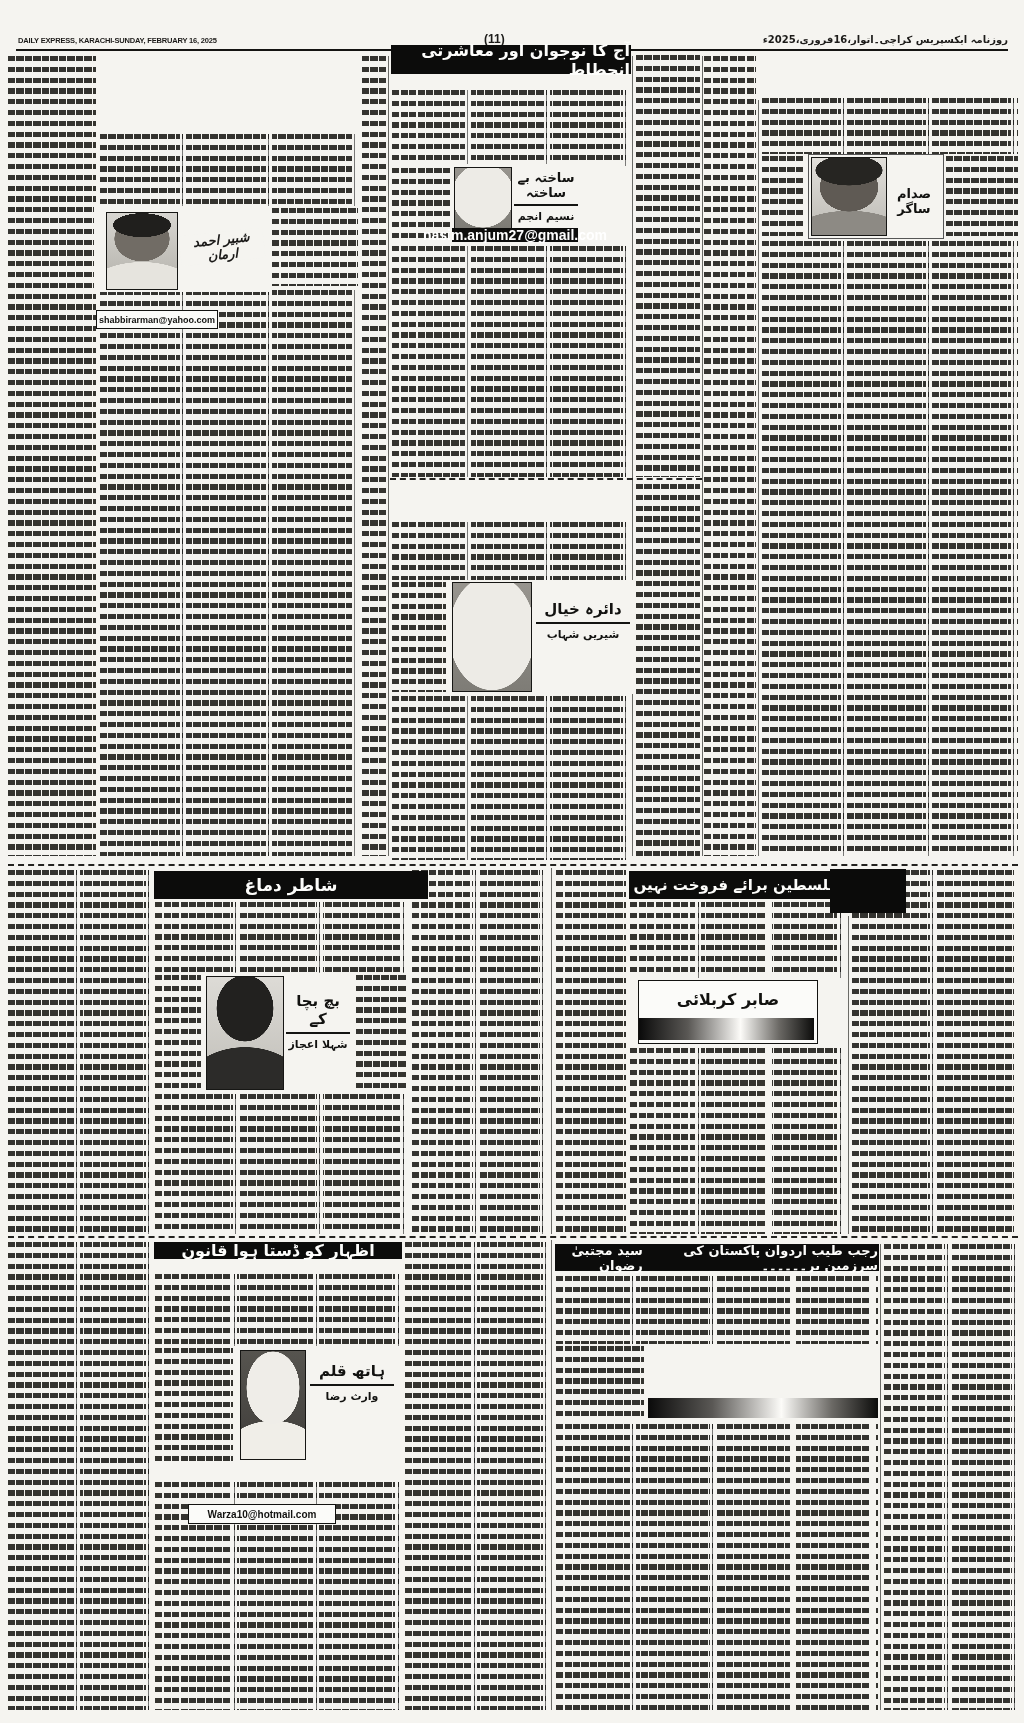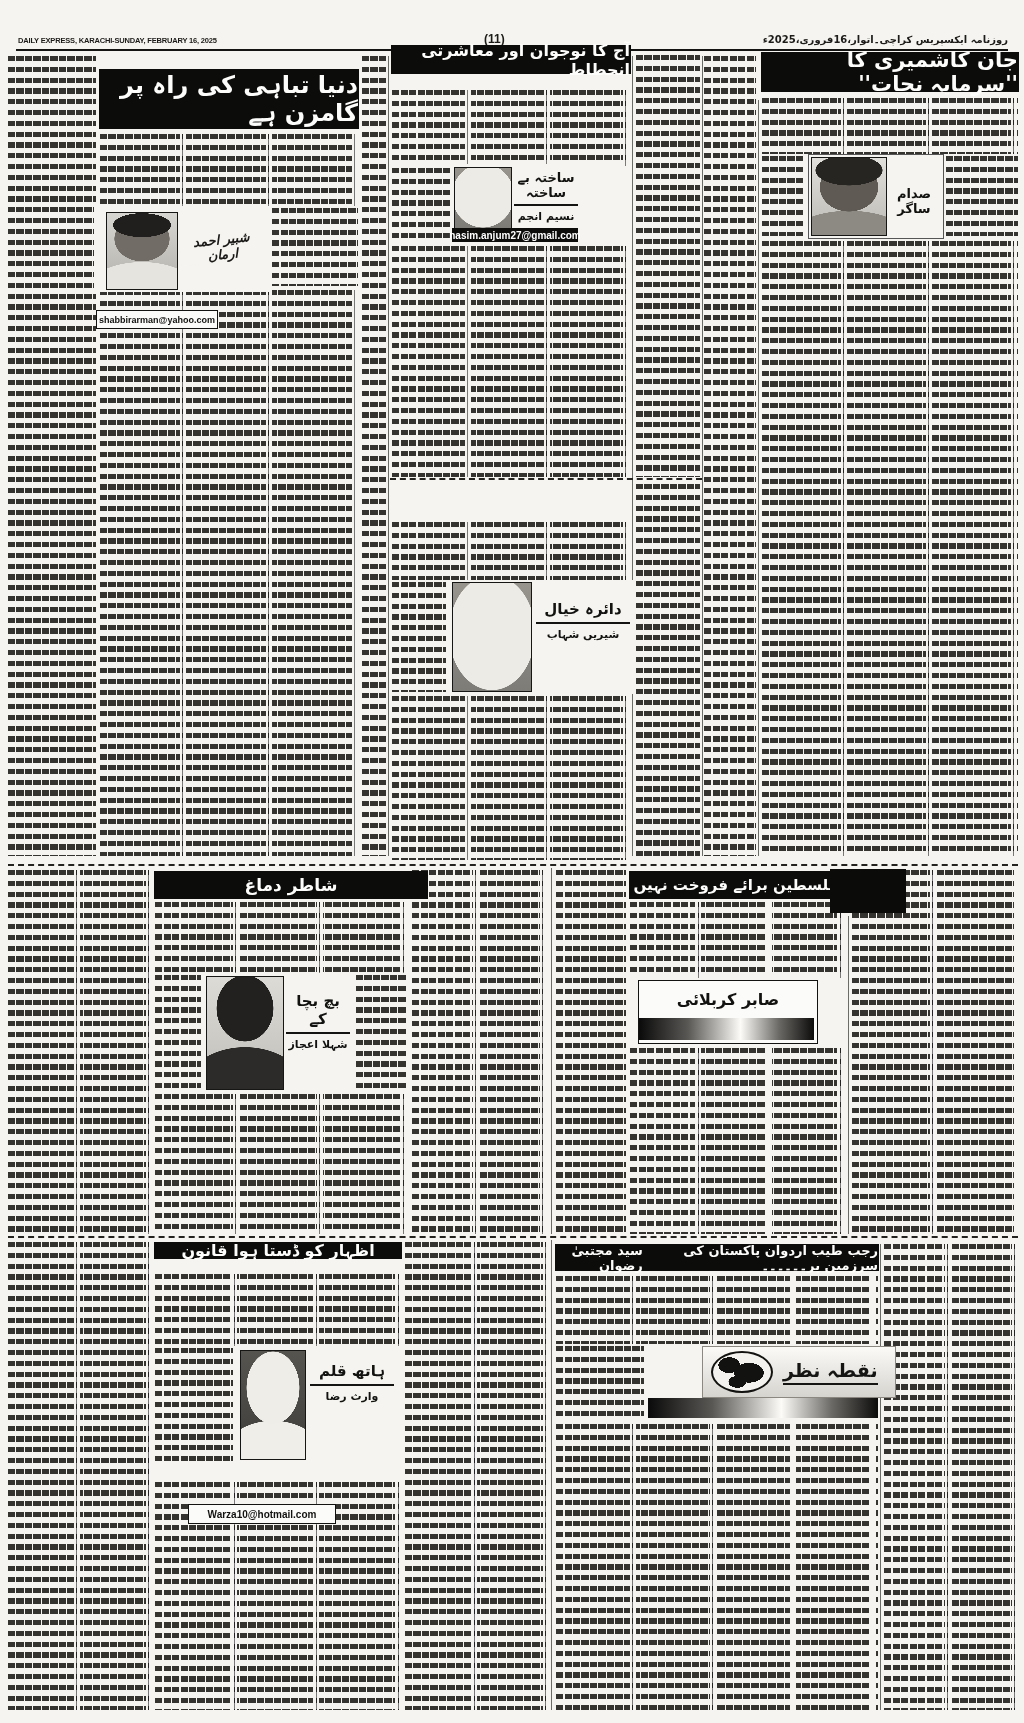--- a/index.html
+++ b/index.html
@@ -109,21 +109,20 @@
   <div class="vline" style="left:758px;top:100px;height:756px;"></div>
   <div class="vline" style="left:551px;top:868px;height:366px;"></div>
   <div class="vline" style="left:848px;top:916px;height:318px;"></div>
   <div class="vline" style="left:551px;top:1240px;height:470px;"></div>
   <div class="vline" style="left:880px;top:1244px;height:466px;"></div>
 
   <div class="dash" style="left:390px;top:478px;width:312px;"></div>
   <div class="dash" style="left:8px;top:864px;width:1010px;"></div>
   <div class="dash" style="left:8px;top:1236px;width:1010px;"></div>
 
-  <div class="hbar" lang="ur" style="left:100px;top:70px;width:258px;height:58px;font-size:24px;">دنیا تباہی کی راہ پر گامزن ہے</div>
   <div class="sim lines" style="left:8px;top:56px;width:88px;height:800px;"></div>
   <div class="sim lines" style="left:362px;top:56px;width:25px;height:800px;"></div>
   <div class="sim lines cols" style="--cw:80px;left:100px;top:134px;width:258px;height:72px;"></div>
   <div class="sim lines" style="left:272px;top:208px;width:86px;height:78px;"></div>
   <div class="sim lines cols" style="--cw:80px;left:100px;top:290px;width:258px;height:566px;"></div>
   <div class="patch" style="left:94px;top:206px;width:176px;height:86px;"></div>
   <div class="photo p-man" style="left:106px;top:212px;width:70px;height:76px;"></div>
   <div class="callig" lang="ur" style="left:180px;top:232px;width:84px;font-size:13px;text-align:center;">شبیر احمد ارمان</div>
   <div class="email light" style="left:96px;top:263px;width:120px;height:17px;font-size:9px;">shabbirarman@yahoo.com</div>
 
@@ -131,23 +130,22 @@
   <div class="sim lines" style="left:636px;top:55px;width:64px;height:422px;"></div>
   <div class="sim lines cols" style="--cw:73px;left:392px;top:90px;width:238px;height:76px;"></div>
   <div class="sim lines" style="left:392px;top:168px;width:58px;height:72px;"></div>
   <div class="sim lines cols" style="--cw:73px;left:392px;top:246px;width:238px;height:231px;"></div>
   <div class="patch" style="left:450px;top:164px;width:130px;height:80px;"></div>
   <div class="photo p-scarf" style="left:454px;top:167px;width:56px;height:60px;"></div>
   <div class="cname" style="left:514px;top:170px;width:64px;">
     <div class="t" lang="ur" style="font-size:13px;">ساختہ بے ساختہ</div>
     <div class="a" lang="ur">نسیم انجم</div>
   </div>
-  <div class="email dark" style="left:452px;top:228px;width:126px;height:14px;font-size:10px;">nasim.anjum27@gmail.com</div>
-
-  <div class="hbar" lang="ur" style="left:762px;top:53px;width:256px;height:38px;font-size:21px;">جان کاشمیری کا ''سرمایہ نجات''</div>
+  <div class="email dark" style="left:452px;top:228px;width:126px;height:14px;font-size:14px;">nasim.anjum27@gmail.com</div>
+
   <div class="sim lines" style="left:704px;top:56px;width:52px;height:800px;"></div>
   <div class="sim lines cols" style="--cw:79px;left:762px;top:98px;width:256px;height:56px;"></div>
   <div class="sim lines" style="left:762px;top:156px;width:42px;height:80px;"></div>
   <div class="sim lines" style="left:946px;top:156px;width:72px;height:80px;"></div>
   <div class="patch" style="left:808px;top:154px;width:134px;height:83px;border:1px solid #555;"></div>
   <div class="photo p-smoke" style="left:811px;top:157px;width:74px;height:77px;"></div>
   <div class="cname" lang="ur" style="left:888px;top:186px;width:52px;font-size:13px;background:transparent;">صدام ساگر</div>
   <div class="sim lines cols" style="--cw:79px;left:762px;top:241px;width:256px;height:615px;"></div>
 
   <div class="sim lines" style="left:636px;top:484px;width:64px;height:378px;"></div>
@@ -201,20 +199,16 @@
   <div class="email light" style="left:188px;top:1457px;width:146px;height:18px;font-size:10px;">Warza10@hotmail.com</div>
   <div class="sim lines cols" style="--cw:76px;left:155px;top:1482px;width:246px;height:228px;"></div>
 
   <div class="hbar" style="left:556px;top:1245px;width:322px;height:25px;font-size:13px;gap:6px;">
     <span lang="ur">رجب طیب اردوان پاکستان کی سرزمین پر۔۔۔۔۔۔</span>
     <span lang="ur">سید مجتبیٰ رضوان</span>
   </div>
   <div class="sim lines cols" style="--cw:61px;left:884px;top:1244px;width:134px;height:466px;"></div>
   <div class="sim lines cols" style="--cw:74px;left:556px;top:1276px;width:322px;height:68px;"></div>
   <div class="sim lines" style="left:556px;top:1346px;width:88px;height:74px;"></div>
-  <div class="logo-box" style="left:702px;top:1346px;width:176px;height:50px;">
-    <div class="globe"></div>
-    <div class="logo-text" lang="ur">نقطہ نظر</div>
-  </div>
   <div class="strip" style="left:648px;top:1398px;width:230px;height:20px;"></div>
   <div class="sim lines cols" style="--cw:74px;left:556px;top:1424px;width:322px;height:286px;"></div>
 
 </div>
 
 </body></html>

